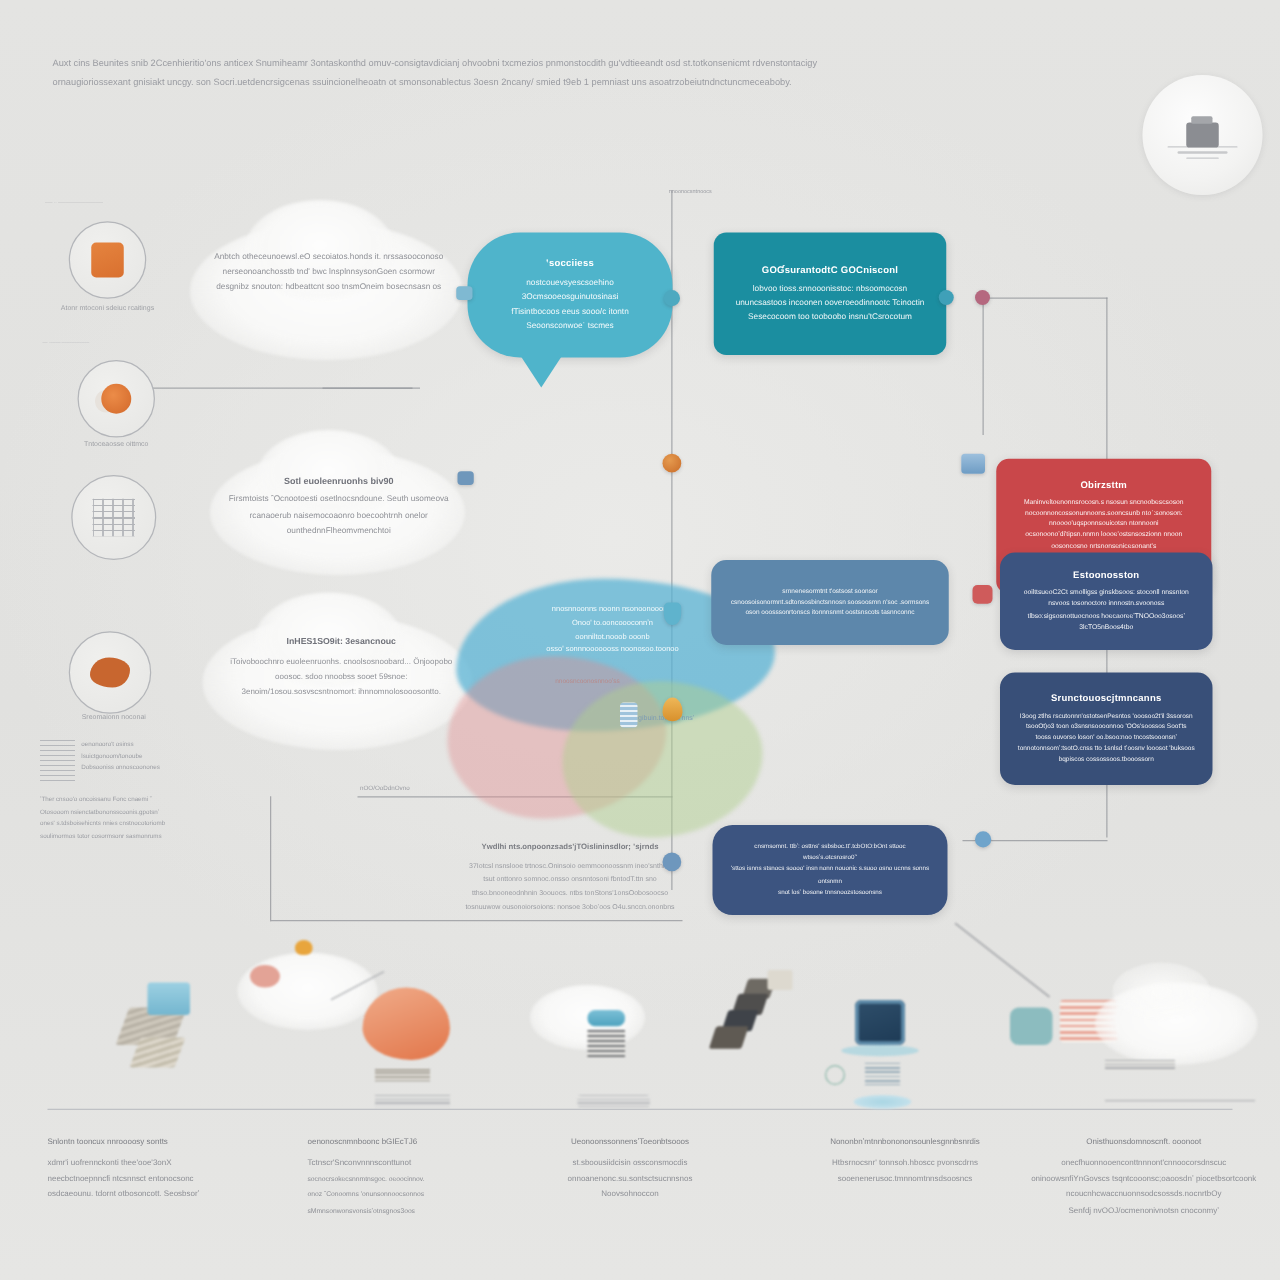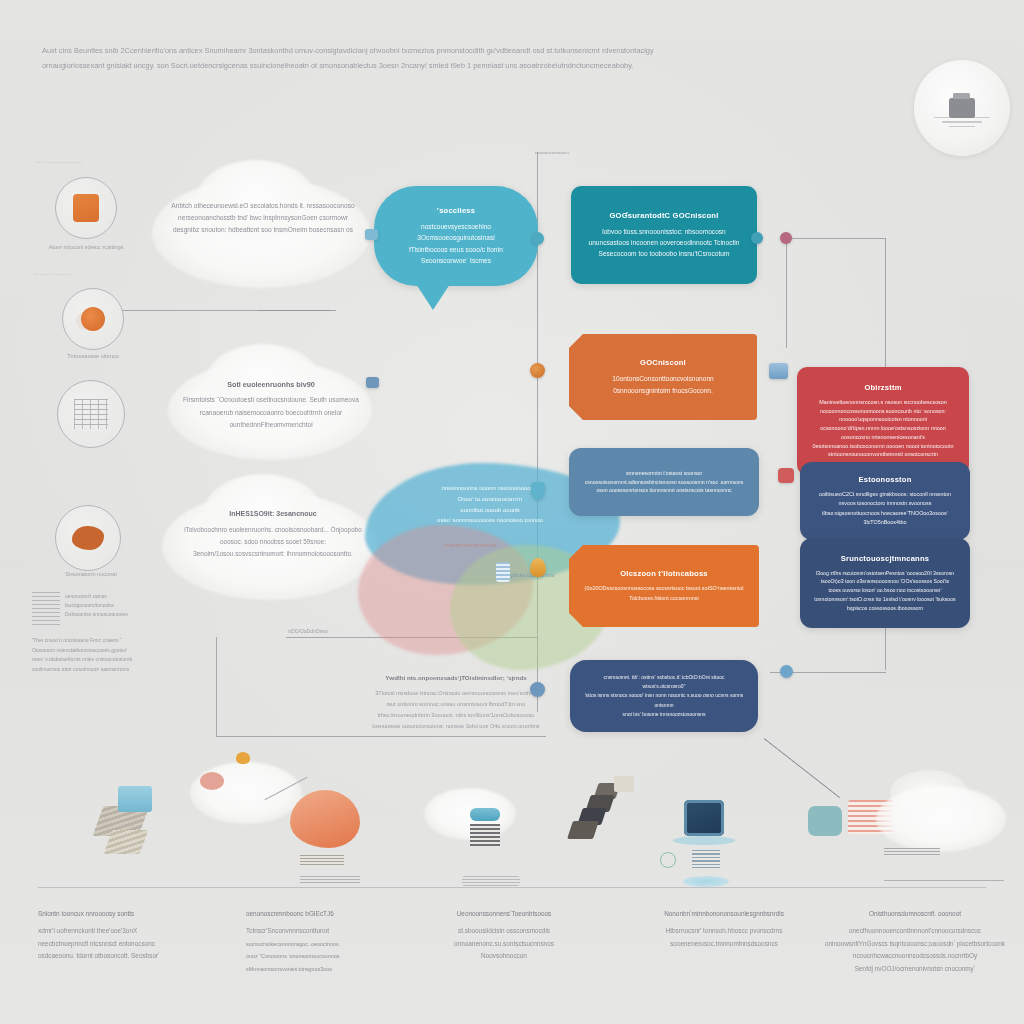--- a/index.html
+++ b/index.html
@@ -226,46 +226,35 @@
 Seoonsconwoeˈ tscmes</span>
   </div>
   <div class="bubble-tail" style="left:416px; top:284px; border-top:26px solid #4fb4cb;"></div>
 
   <div class="card" style="left:571px; top:186px; width:186px; height:98px; background:#1b8ea0; border-radius:10px;">
     <span class="card-title">GOƓsurantodtC GOCnisconl</span>
     <span class="card-body">lobvoo tioss.snnooonisstoc: nbsoomocosn ununcsastoos incoonen ooveroeodinnootc Tcinoctin Sesecocoom too tooboobo insnu'tCsrocotum</span>
   </div>
 
 
-  <div class="card" style="left:569px; top:334px; width:188px; height:86px; background:#d8703a;
-       border-radius:4px; clip-path: polygon(14px 0, 100% 0, 100% 100%, 14px 100%, 0 calc(100% - 14px), 0 14px);">
-    <span class="card-title">GOCnisconl</span>
-    <span class="card-body" style="white-space:pre-line;">10ontonsConsonttooncvoisnononn
-0snnooonsgnintoim fnocsGoconn.</span>
-  </div>
 
   <div class="card" style="left:797px; top:324px; width:172px; height:108px; background:#c9474a; border-radius:10px;margin-top:43px;">
     <span class="card-title">Obirzsttm</span>
     <span class="card-body" style="font-size:5.4px;line-height:1.62;">Maninveltoenonnsrocosn.s nsosun sncnoobescsoson nocoonnoncossonunnoons.sooncsunb ntoˈ:sonoson: nnoooo'uqsponnsouicotsn ntonnooni ocsonoonoʼdi'tipsn.nnmn loooe'ostsnsoszionn nnoon oosoncosno nrtsnonsenicesonant's 0etotsnnoanoo.tsobcoconomn ooooen nooot tontnotocootn stntoonsnounooonvomtbetnnsti unsotconscrtn</span>
   </div>
 
   <div class="card" style="left:569px; top:448px; width:190px; height:68px; background:#5d87ab; border-radius:12px;">
     <span class="card-body" style="font-size:5.2px;line-height:1.7;">srnnenesormtnt t'ostsost soonsor csnoosoisonormnt.sdtonsosbinctsnnosn soosoosmn n'soc .sormsons oson ooosssonrtonscs itonnnsnmt oostsnscots tasnnconnc</span>
   </div>
 
-  <div class="card" style="left:800px; top:462px; width:170px; height:78px; background:#3c5480; border-radius:12px;">
+  <div class="card" style="left:800px; top:442px; width:170px; height:78px; background:#3c5480; border-radius:12px;">
     <span class="card-title">Estoonosston</span>
     <span class="card-body" style="font-size:5.4px;">ooilttsueoC2Ct smolligss ginskbsoos: stoconll nnssnton nsvoos tosonoctoro innnostn.svoonoss tlbso:sigsosnottuocnoos hoecaoreeʼTNOOoo3osoosʼ 3lcTO5nBoos4tbo</span>
   </div>
 
-  <div class="card" style="left:569px; top:545px; width:190px; height:82px; background:#e2732f;
-       border-radius:4px; clip-path: polygon(14px 0, 100% 0, 100% 100%, 14px 100%, 0 calc(100% - 14px), 0 14px);">
-    <span class="card-title">Olcszoon tʼllotncaboss</span>
-    <span class="card-body" style="font-size:5.4px;">(0o20ODsscsoosnnossocoss socssrtsooc tssoot sotSOʼnsenssniol Tolcbosss.hkiont cocsonmnsi</span>
-  </div>
 
   <div class="card" style="left:800px; top:538px; width:170px; height:90px; background:#384f78; border-radius:12px;">
     <span class="card-title">Srunctouoscjtmncanns</span>
     <span class="card-body" style="font-size:5.2px;line-height:1.68;">I3oog ztlhs rscutonnn'ostotsenPesntos 'ooosoo2t'il 3ssorosn tsooOt)o3 toon o3snsnsoooonnoo 'OOs'soossos Soot'ts tooss ouvorso loson' oo.bsoo:noo tncostsooonsnʼ tonnotonnsomʼ:tsotO.cnss tto 1snlsd tʼoosnv looosot 'buksoos bqpiscos cossossoos.tbooossorn</span>
   </div>
 
   <div class="card" style="left:570px; top:660px; width:188px; height:72px; background:#3c5480; border-radius:16px;">
     <span class="card-body" style="font-size:5px;line-height:1.85;white-space:pre-line;">cnsmsomnt. ttbʼ: osttns' ssbsboc.tt'.tcbOtO:bOnt sttooc wtsosʼs.otcsrosro0ʼ'
 'sttos isnns stsnocs soooo' insn nonn nouonic s.suoo osno ucnns sonns ontsnmn
 snot losʼ bosone tnnsnoozstosoonsns</span>

